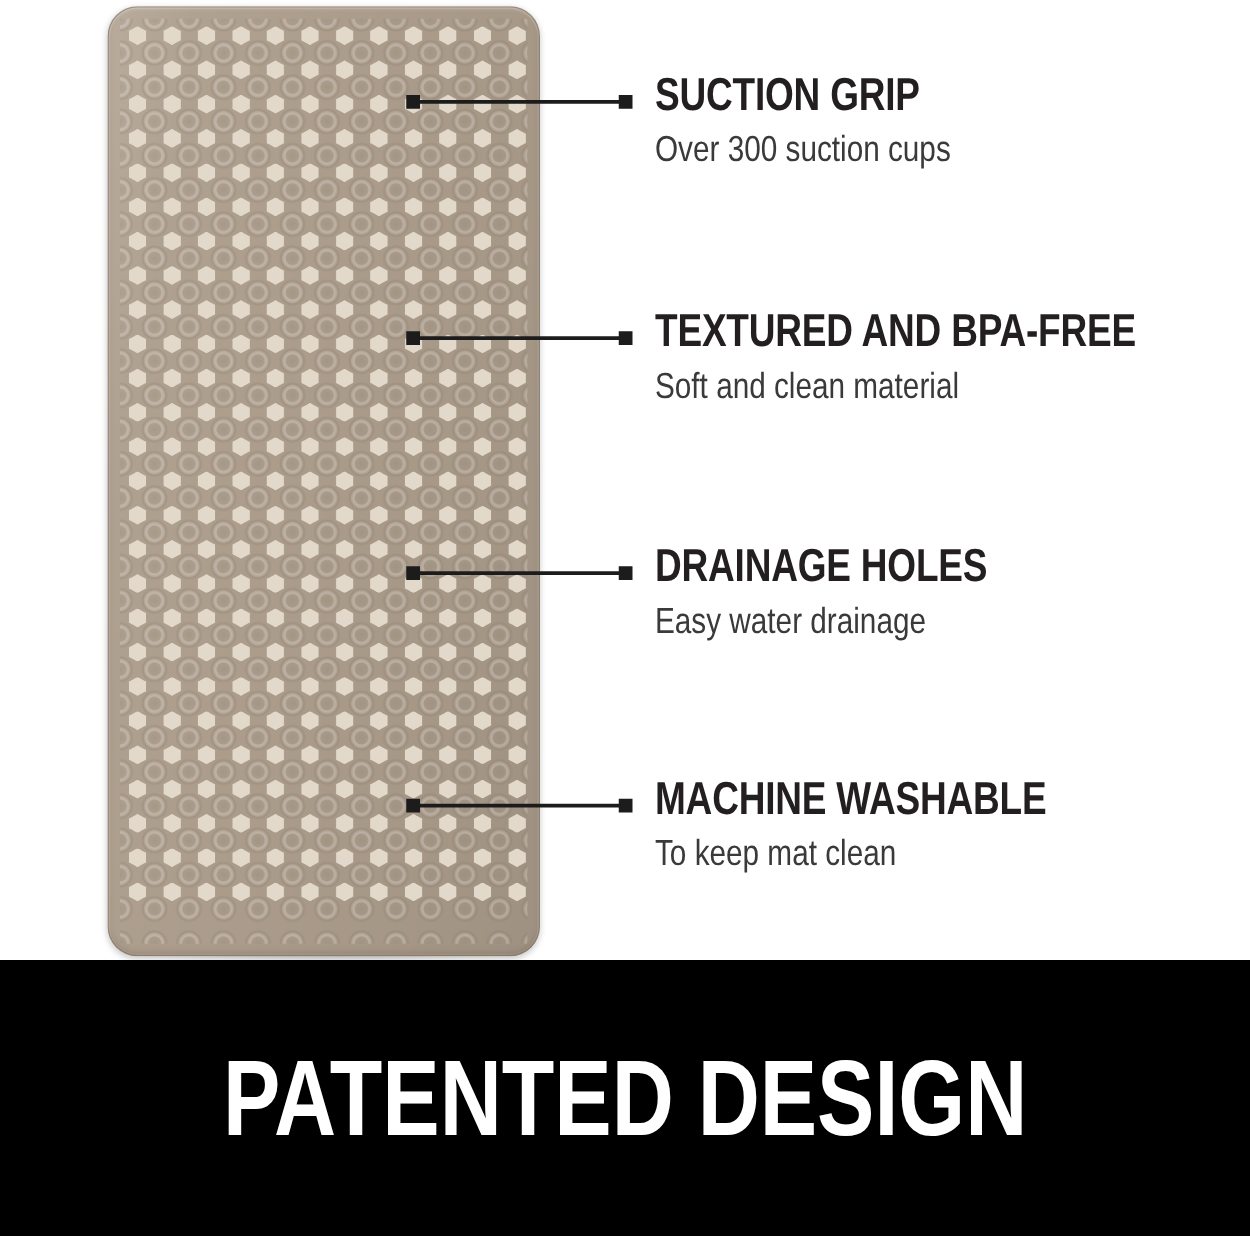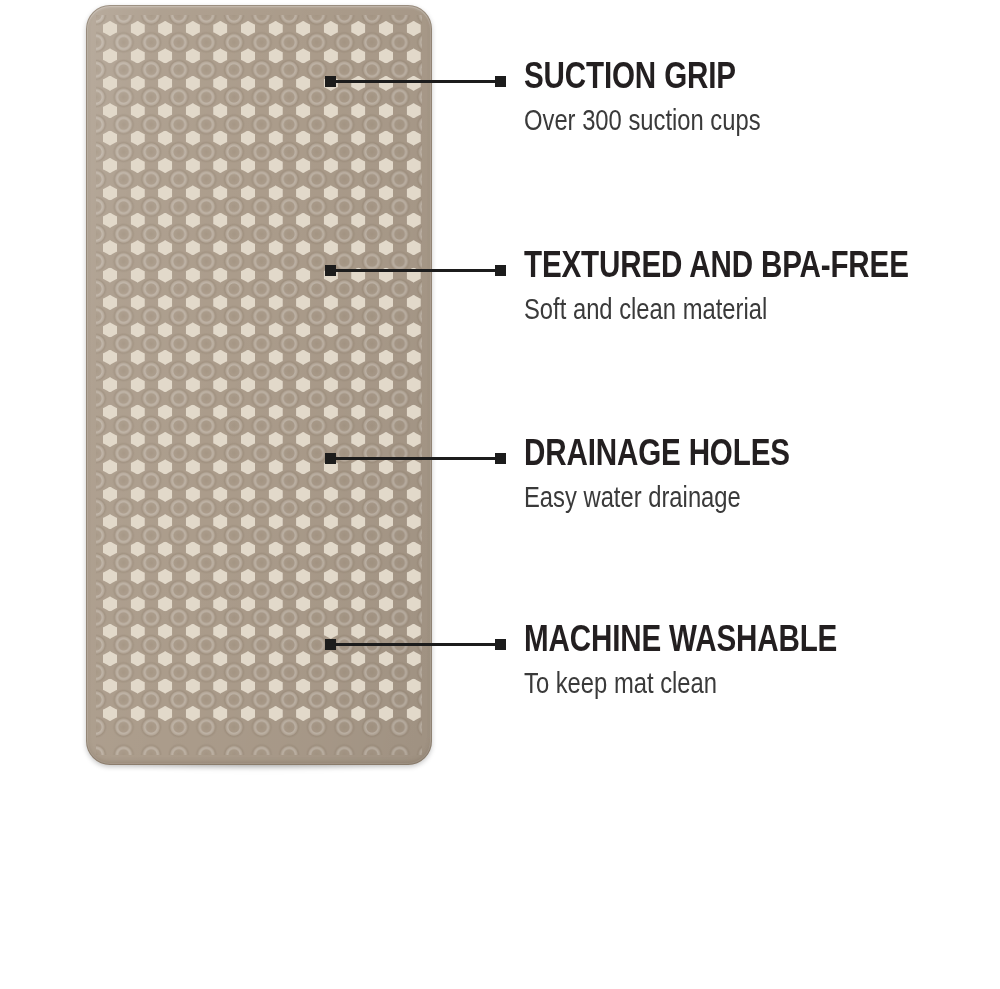--- a/index.html
+++ b/index.html
@@ -533,14 +533,17 @@
         <div class="leader" style="left: 330px; top: 643px; width: 170px;"></div>
         <div class="leader-dot" style="left: 325px; top: 639px;"></div>
         <div class="leader-dot" style="left: 495px; top: 639px;"></div>
         <div class="callout-text" style="top: 620px;">
           <div class="callout-title">MACHINE WASHABLE</div>
           <div class="callout-sub">To keep mat clean</div>
         </div>
       </div>
     </div>
 
+  <div class="banner">
+    <div class="banner-title">PATENTED DESIGN</div>
+  </div>
 
 </div>
 
 </body></html>

